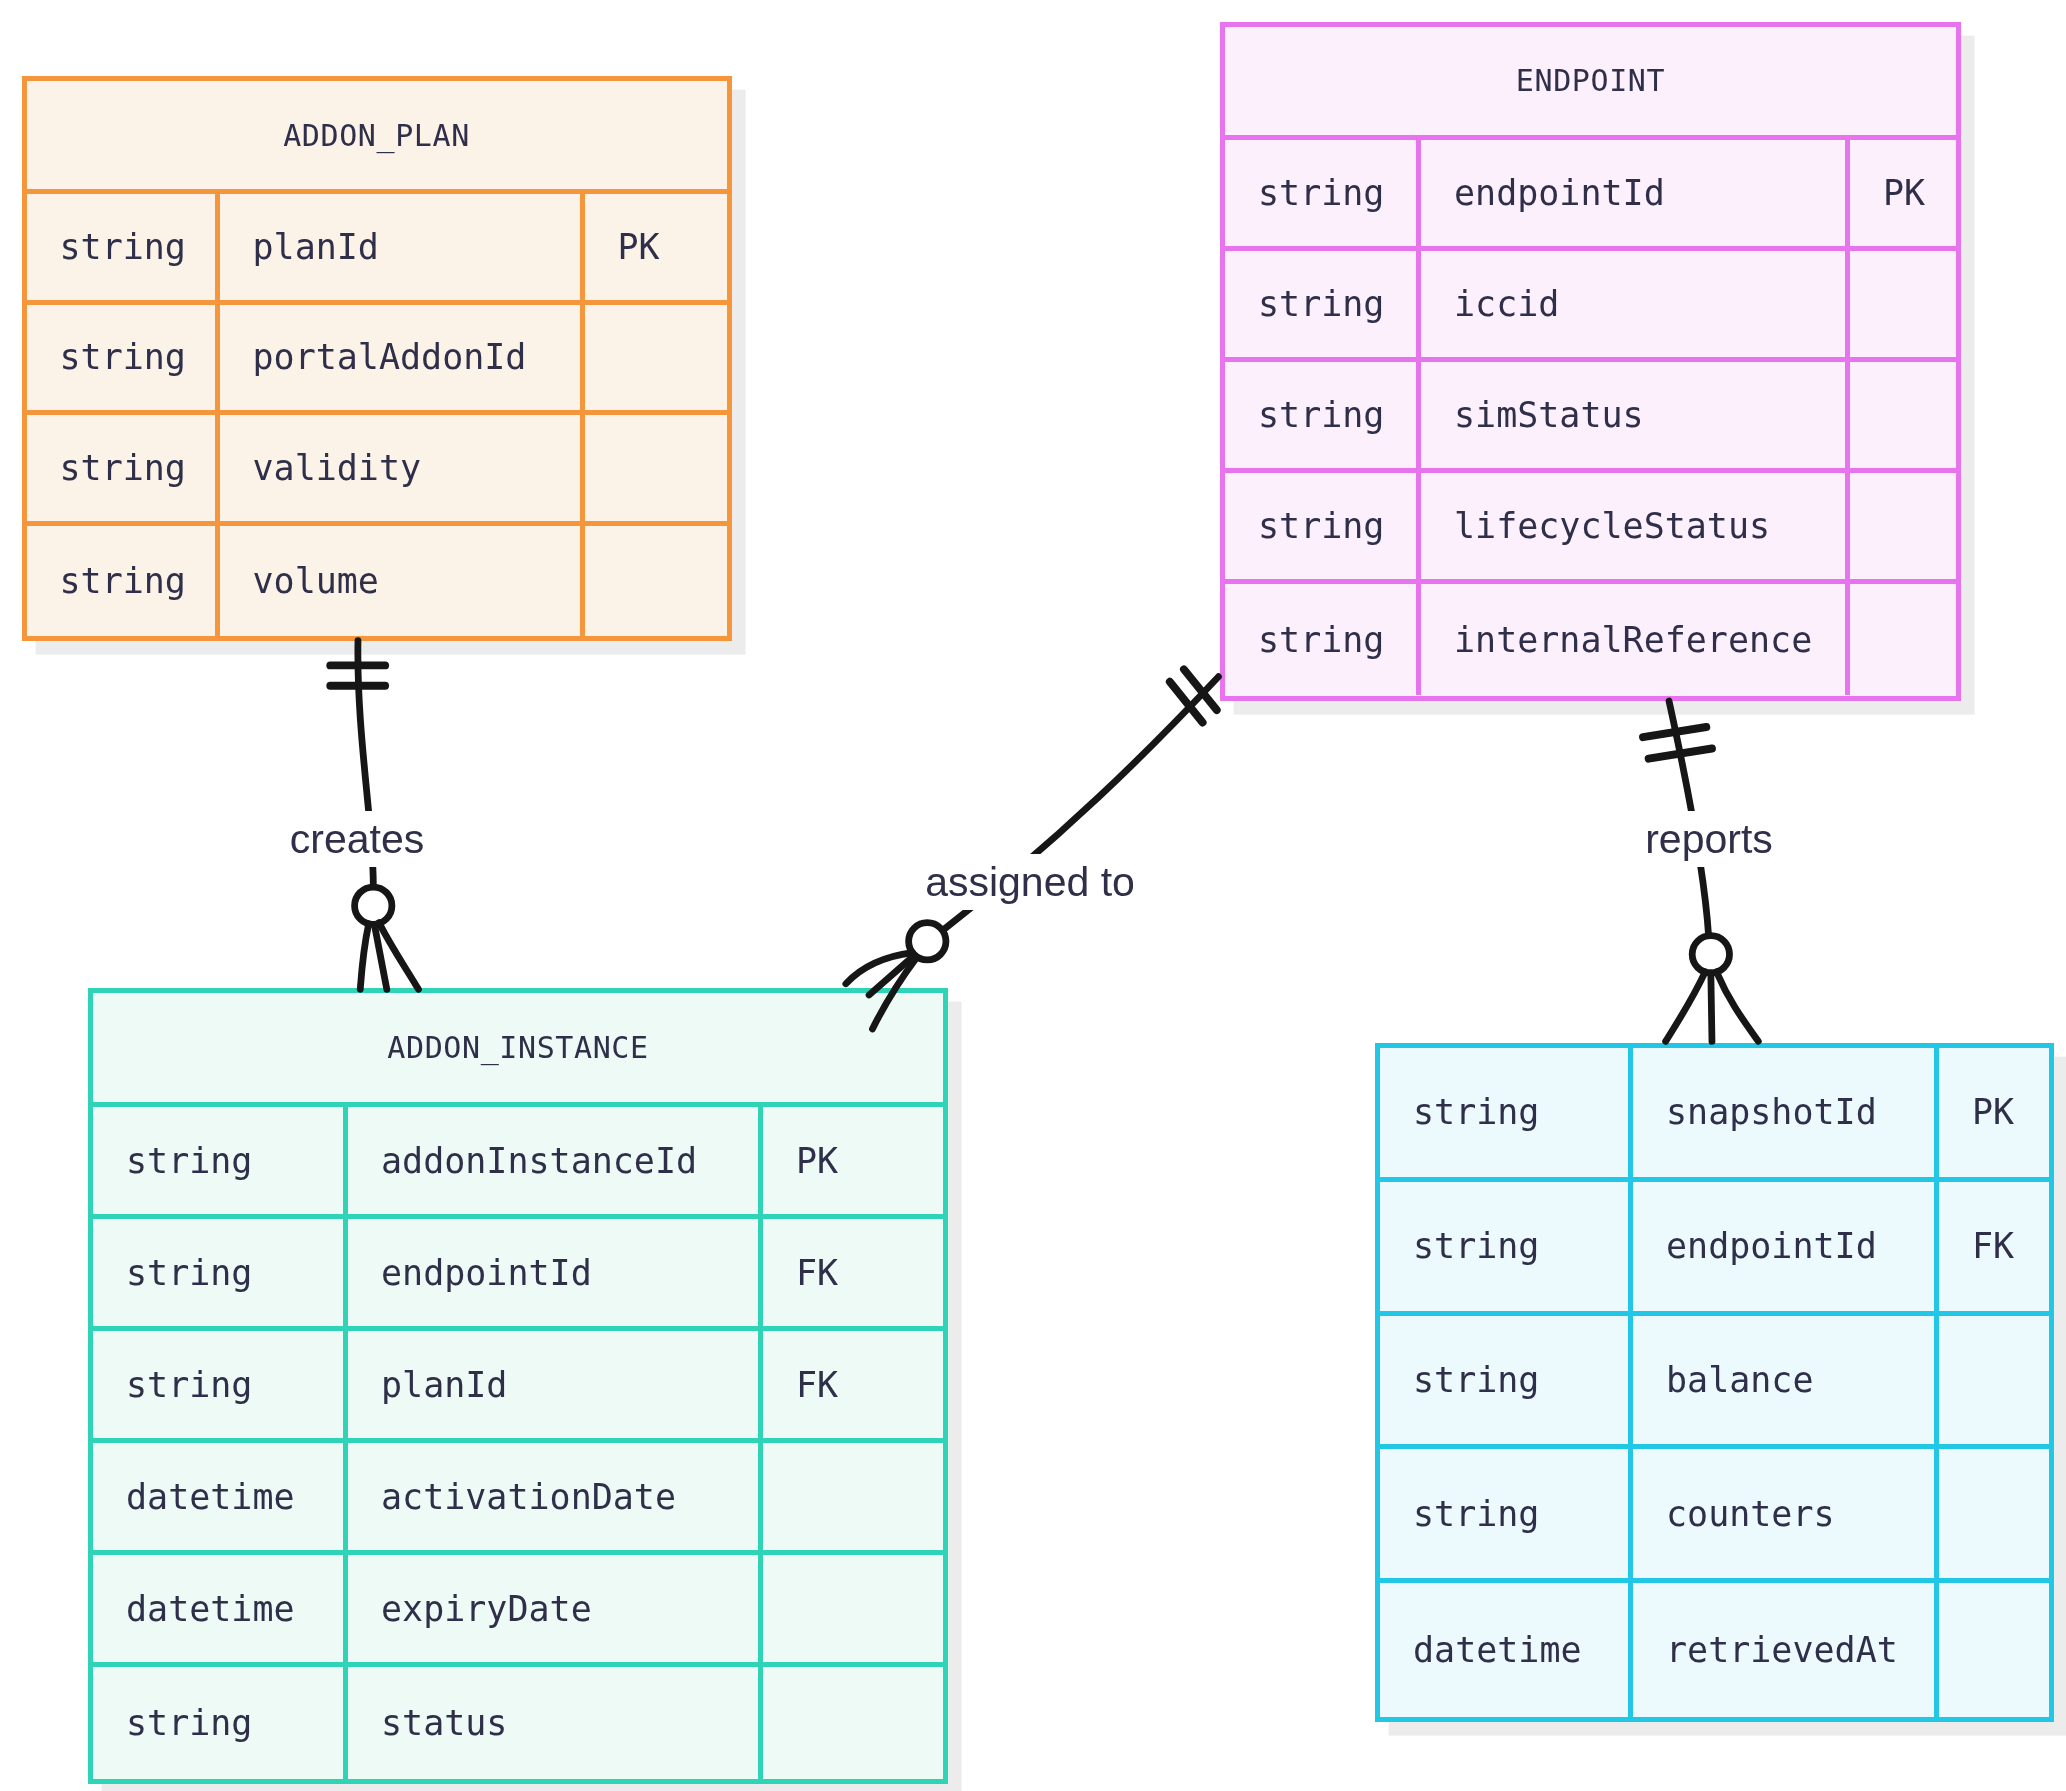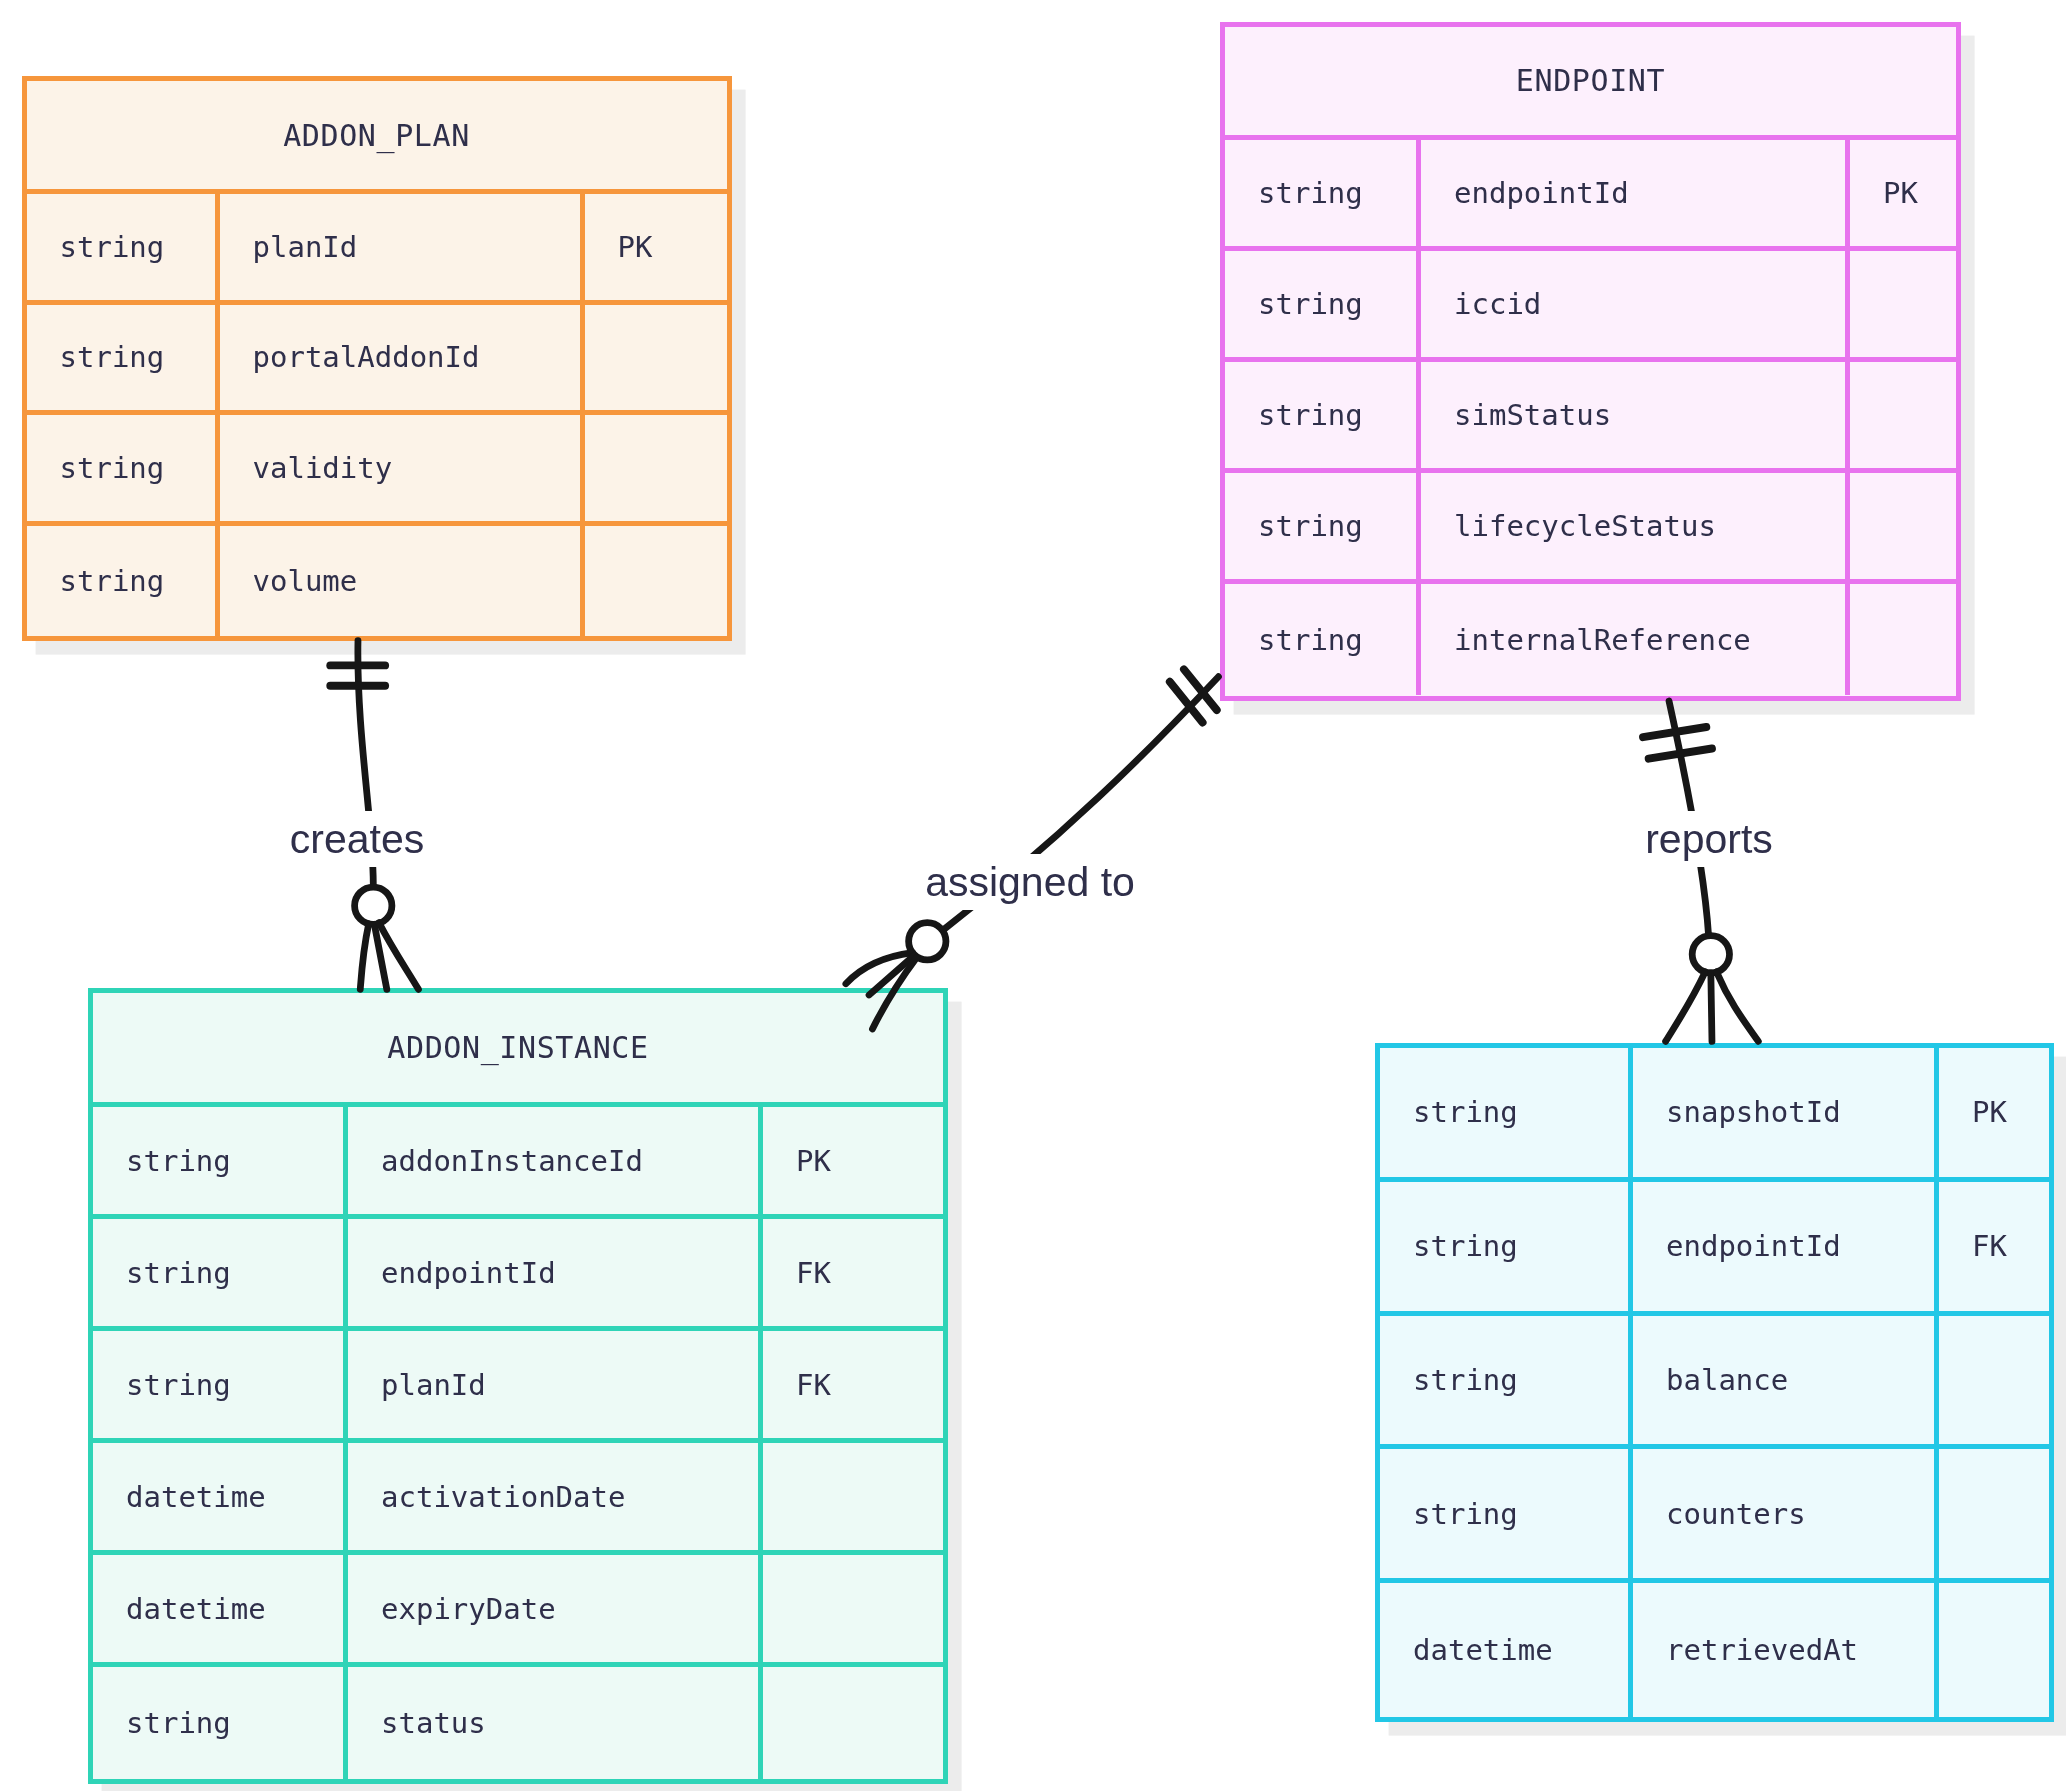--- a/index.html
+++ b/index.html
@@ -28,21 +28,21 @@
   }
   .entity-body{
     flex:1;
     display:grid;
     grid-auto-rows:1fr;
   }
   .cell{
     border-bottom:5.7px solid var(--bc);
     display:flex;align-items:center;
     padding-left:33px;
-    font-size:29px;
+    font-size:35px;
     white-space:nowrap;
     overflow:hidden;
   }
   .cell.c1,.cell.c2{border-right:5.7px solid var(--bc);}
   .cell.c3{}
   .entity-body .cell:nth-last-child(-n+3){border-bottom:none;}
 
   .e-plan    {left:21.5px;  top:76px;  width:710px; height:565px; --hh:113px;}
   .e-plan     .entity-body{grid-template-columns:193px 365px auto;}
   .e-endpoint{left:1220px;top:21.5px;   width:741px; height:679px; --hh:113px;}

